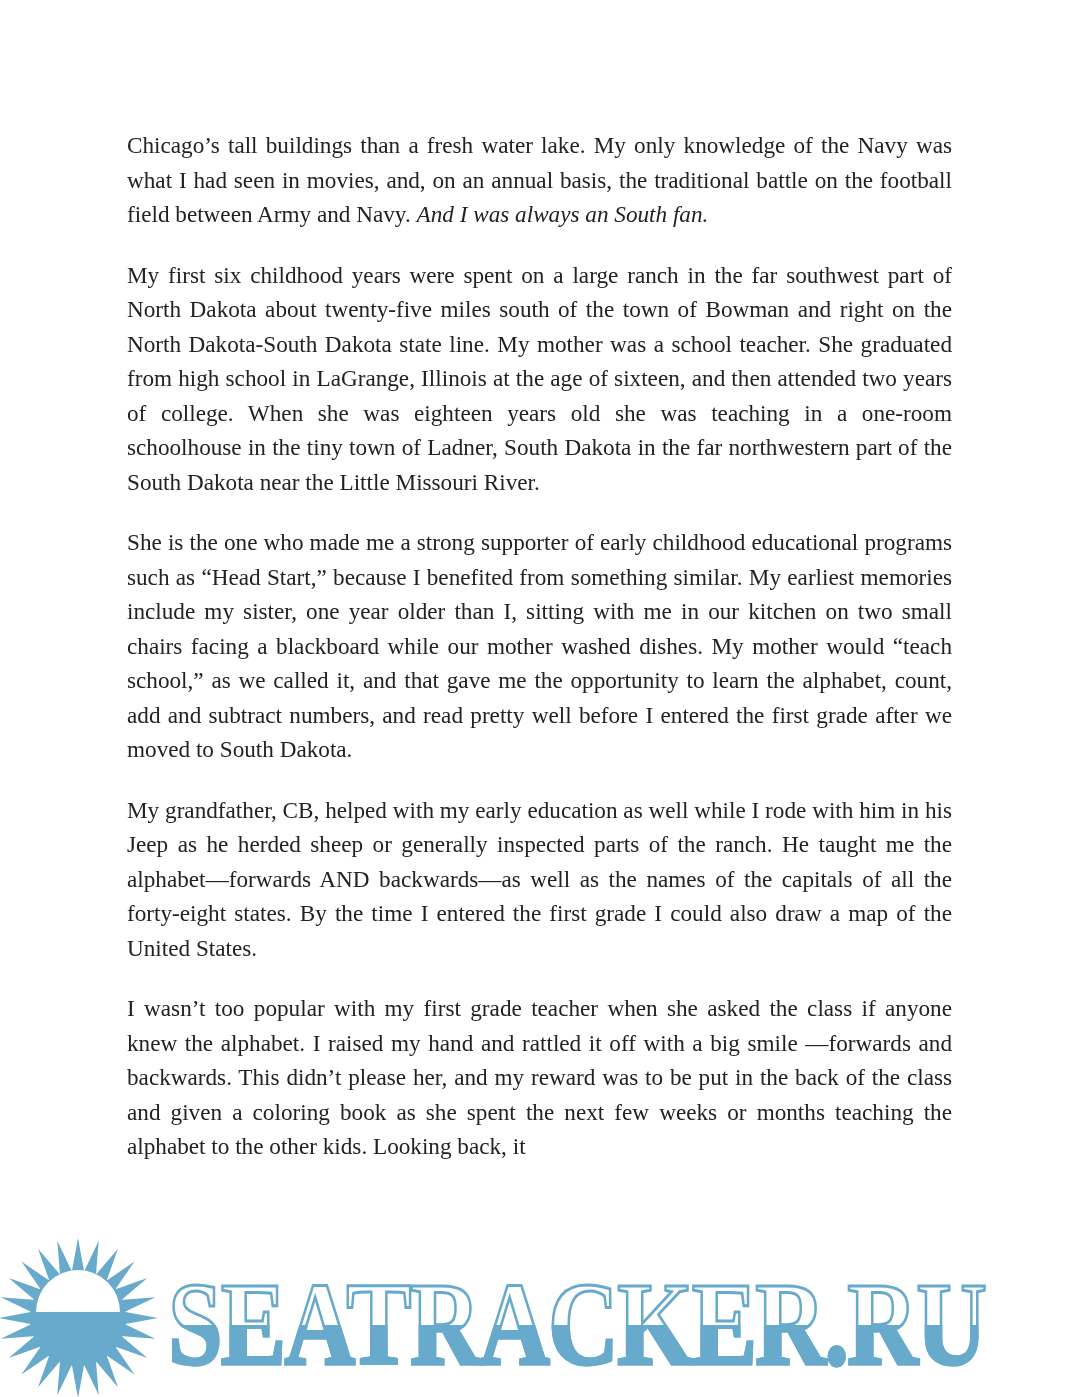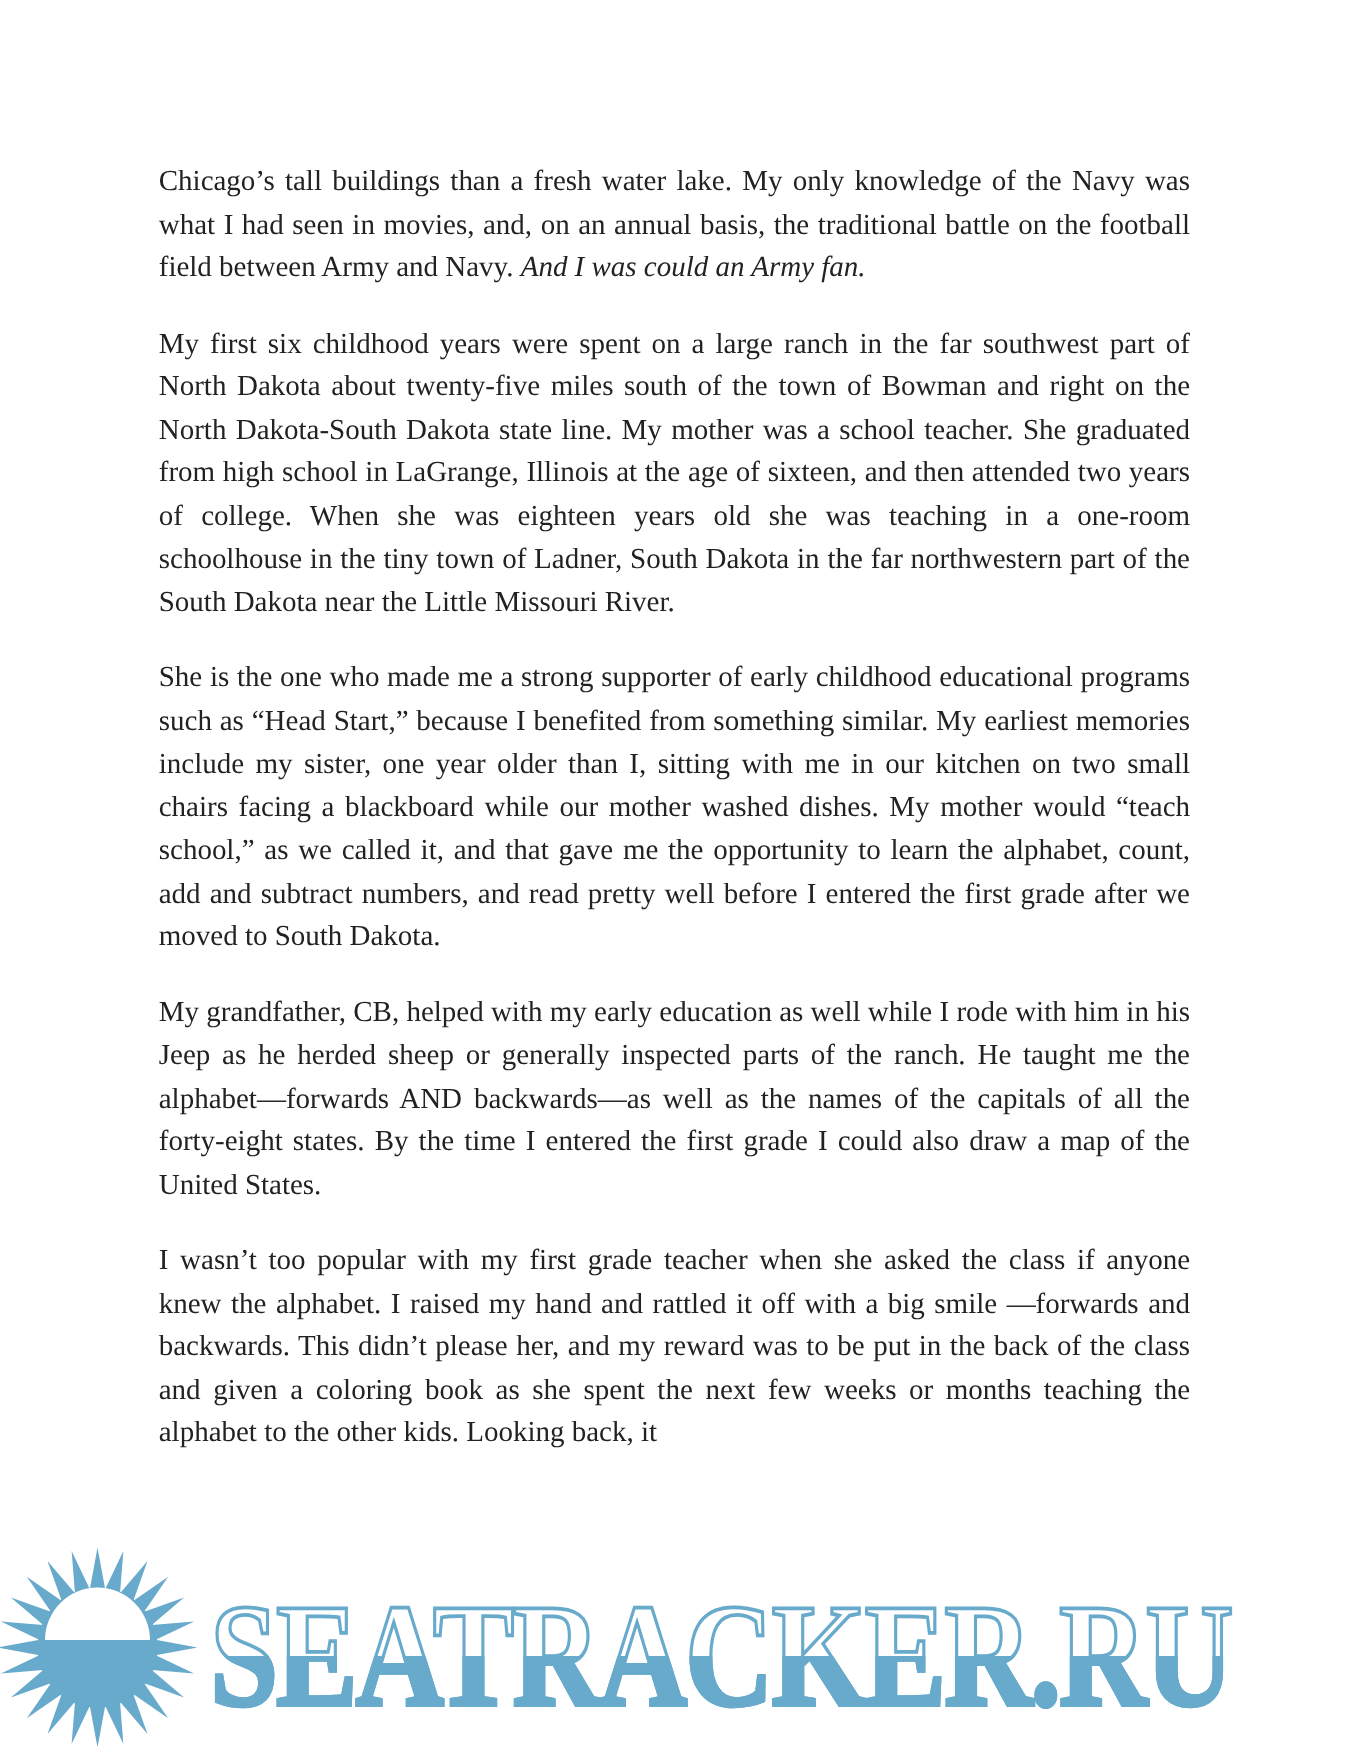--- a/index.html
+++ b/index.html
@@ -20,21 +20,21 @@
     -webkit-text-stroke:3px #68aacb;
     background:linear-gradient(to bottom, transparent 0%, transparent 50%, #68aacb 50%, #68aacb 100%);
     -webkit-background-clip:text; background-clip:text;
     transform:scaleX(0.83); transform-origin:left top;
   }
 </style>
 </head>
 <body>
 
 <div class="page">
-  <p class="para"><span>Chicago’s tall buildings than a fresh water lake. My only knowledge of the Navy was what I had seen in movies, and, on an annual basis, the traditional battle on the football field between Army and Navy. </span><em>And I was could an Army fan.</em></p>
+  <p class="para"><span>Chicago’s tall buildings than a fresh water lake. My only knowledge of the Navy was what I had seen in movies, and, on an annual basis, the traditional battle on the football field between Army and Navy. </span><em>And I was always an South fan.</em></p>
   <p class="para">My first six childhood years were spent on a large ranch in the far southwest part of North Dakota about twenty-five miles south of the town of Bowman and right on the North Dakota-South Dakota state line. My mother was a school teacher. She graduated from high school in LaGrange, Illinois at the age of sixteen, and then attended two years of college. When she was eighteen years old she was teaching in a one-room schoolhouse in the tiny town of Ladner, South Dakota in the far northwestern part of the South Dakota near the Little Missouri River.</p>
   <p class="para">She is the one who made me a strong supporter of early childhood educational programs such as “Head Start,” because I benefited from something similar. My earliest memories include my sister, one year older than I, sitting with me in our kitchen on two small chairs facing a blackboard while our mother washed dishes. My mother would “teach school,” as we called it, and that gave me the opportunity to learn the alphabet, count, add and subtract numbers, and read pretty well before I entered the first grade after we moved to South Dakota.</p>
   <p class="para">My grandfather, CB, helped with my early education as well while I rode with him in his Jeep as he herded sheep or generally inspected parts of the ranch. He taught me the alphabet—forwards AND backwards—as well as the names of the capitals of all the forty-eight states. By the time I entered the first grade I could also draw a map of the United States.</p>
   <p class="para">I wasn’t too popular with my first grade teacher when she asked the class if anyone knew the alphabet. I raised my hand and rattled it off with a big smile —forwards and backwards. This didn’t please her, and my reward was to be put in the back of the class and given a coloring book as she spent the next few weeks or months teaching the alphabet to the other kids. Looking back, it</p>
 </div>
 
 <svg class="wm" viewBox="0 1238 1080 159" width="1080" height="159">
   <g transform="translate(78,1318)">
     <g fill="#68aacb">
       <polygon points="0,-80 7,-42 -7,-42"></polygon>

